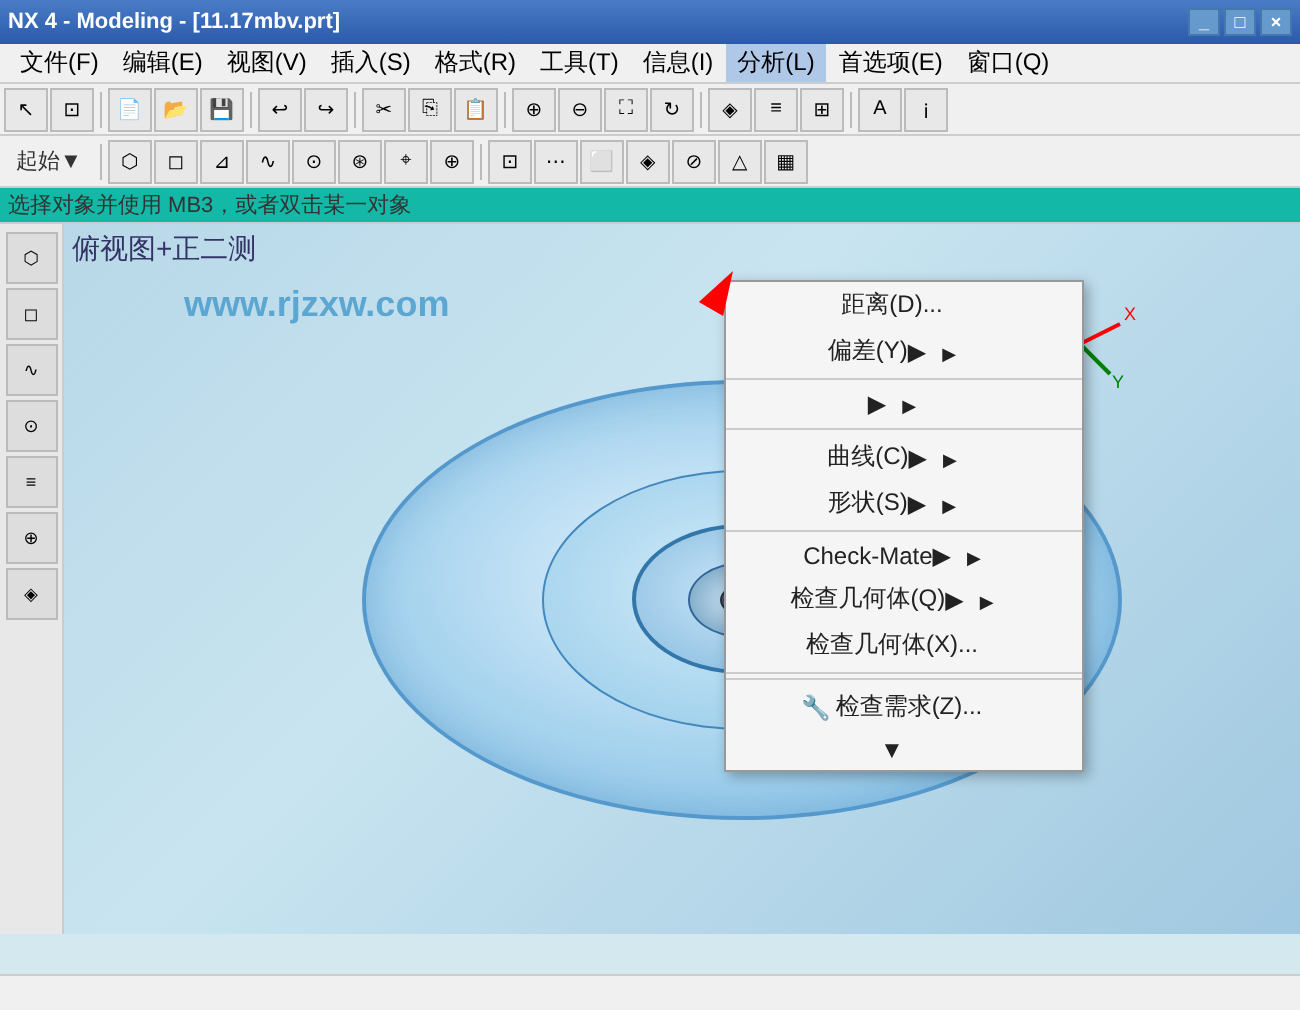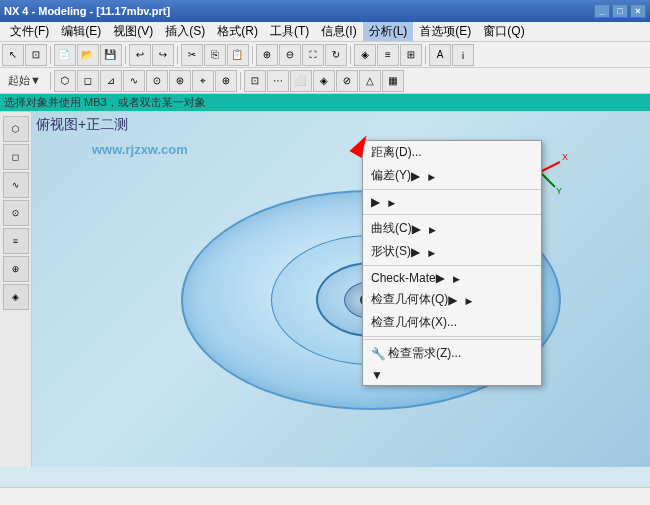--- a/index.html
+++ b/index.html
@@ -137,21 +137,21 @@
       position: relative;
       background: linear-gradient(135deg, #b8d8e8 0%, #c8e4f0 40%, #a0c8e0 100%);
       overflow: hidden;
     }
 
     
     #watermark {
       position: absolute;
       top: 30px;
       left: 60px;
-      font-size: 13px;
+      font-size: 18px;
       font-weight: bold;
       color: #4499cc;
       opacity: 0.8;
     }
 
     
     #viewport-label {
       position: absolute;
       top: 4px;
       left: 4px;
@@ -230,21 +230,21 @@
       box-shadow: 2px 2px 6px rgba(0,0,0,0.3);
       min-width: 180px;
       z-index: 100;
       font-size: 12px;
     }
     .ctx-item {
       padding: 3px 20px 3px 8px;
       cursor: pointer;
       display: flex;
       align-items: center;
-      justify-content: flex-start;
+      justify-content: center;
       white-space: nowrap;
       color: #222;
     }
     .ctx-item.highlighted {
       background: #cce0ff;
     }
     .ctx-item .has-sub::after {
       content: '▶';
       font-size: 9px;
       margin-left: 8px;

